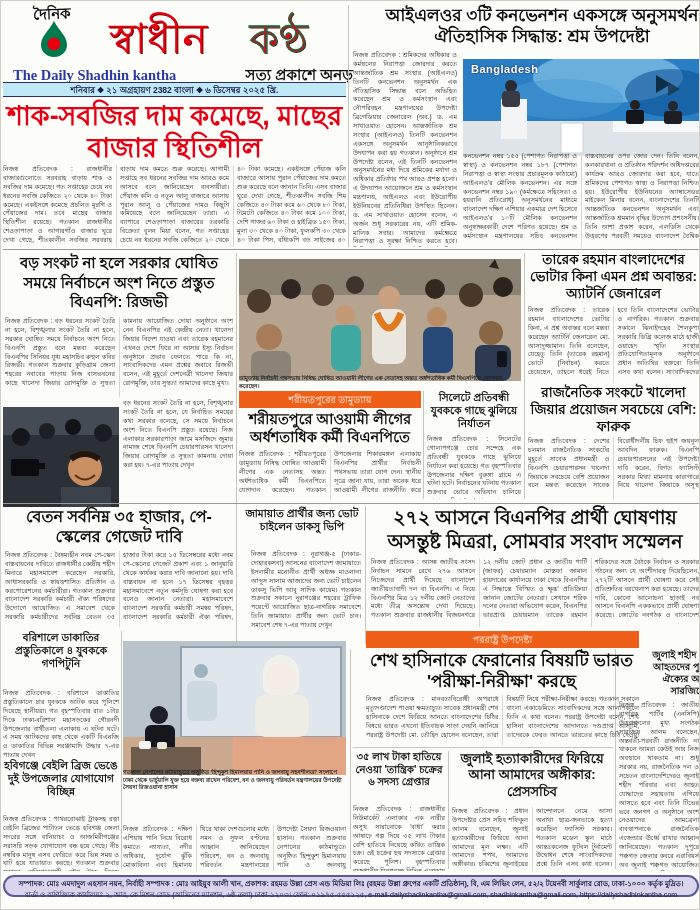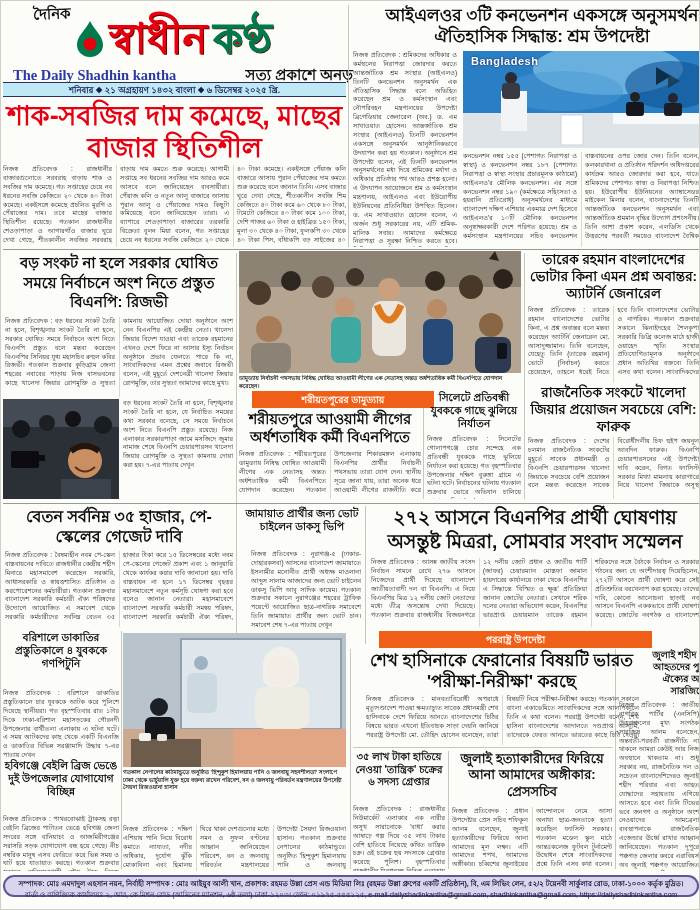--- a/index.html
+++ b/index.html
@@ -12,32 +12,33 @@
   .abs { position:absolute; }
   .hl { font-weight:bold; text-align:center; color:#0d0d0d; line-height:1.25; }
   .hl-red { color:#e60013; }
   .body-text {
     font-size:6.35px; line-height:1.4; text-align:justify;
     color:#1b1b1b; overflow:hidden;
   }
   .c2 { column-count:2; column-gap:8px; column-rule:1px solid #d8d8cf; }
   .c3 { column-count:3; column-gap:8px; column-rule:1px solid #d8d8cf; }
   .kicker {
-    background:#ef5f17; color:#fff; font-weight:bold; text-align:center;
-    font-size:9.5px; line-height:17px; height:17px; overflow:hidden;margin-left:13px;
+    background:#ef5f17; color:#fff; font-weight:normal; text-align:center;
+    font-size:9.5px; line-height:17px; height:17px; overflow:hidden;
   }
   .caption { font-size:5.7px; line-height:1.32; color:#222; font-weight:bold; overflow:hidden; }
   .vrule { width:1px; background:#c7c7bf; }
   .hrule { height:1px; background:#9a9a93; }
-  .photo { overflow:hidden; background:#0369a1; }
+  .photo { overflow:hidden; background:#0369a1;margin-top:8px; }
   .photo svg { display:block; width:100%; height:100%; }
   #masthead-title-row { display:flex; align-items:center; justify-content:center; gap:6px; }
   #masthead-title-row .t1, #masthead-title-row .t2 {
-    color:#e8000f; font-weight:bold; font-size:42px; line-height:1;
+    color:#e8000f; font-weight:normal; font-size:42px; line-height:1;
     text-shadow:1px 1px 0 #6b0000;
+    margin-left:36px;
   }
   #masthead-title-row .t2 { -webkit-text-stroke:1px #007a4d; }
   .datebar {
     background:#bfe9f7; border-top:1.5px solid #2e2e5e; border-bottom:1.5px solid #2e2e5e;
     color:#1c1c4e; font-weight:bold; font-size:8.5px; text-align:center; line-height:14px;
   }
   .footer-bar {
     background:#dad4ed; border:2px solid #5a5a9a; text-align:center;
     font-size:7.1px; line-height:1.55; color:#14143a; padding-top:2px;
   }
@@ -58,21 +59,21 @@
         <path d="M13 0 C18 10, 26 15, 26 24 A13 12 0 1 1 0 24 C0 15, 8 10, 13 0 Z" fill="#007a4d"></path>
         <circle cx="13" cy="23" r="6.5" fill="#e8000f"></circle>
       </svg>
       <span class="t1">স্বাধীন</span>
       <span class="t2">কণ্ঠ</span>
     </div>
     <div class="abs" style="left:10px; top:62px; width:340px; display:flex; justify-content:space-between; align-items:baseline;">
       <span style="font-family:'Liberation Serif', serif; color:#2b3aa0; font-size:14.5px; font-weight:bold;">The Daily Shadhin kantha</span>
       <span style="font-size:15px; font-weight:bold; color:#111;">সত্য প্রকাশে অনড়</span>
     </div>
-    <div class="abs datebar" style="left:0; top:81px; width:343px; height:15px;">শনিবার ◆ ২১ অগ্রহায়ণ ১৪৩২ বাংলা ◆ ৬ ডিসেম্বর ২০২৫ খ্রি.</div>
+    <div class="abs datebar" style="left:0; top:81px; width:343px; height:15px;">শনিবার ◆ ২১ অগ্রহায়ণ 2382 বাংলা ◆ ৬ ডিসেম্বর ২০২৫ খ্রি.</div>
   </div>
 
   <div class="abs vrule" style="left:347px; top:4px; height:242px;"></div>
 
   <h2 class="abs hl" style="left:368px; top:4px; width:346px; font-size:17px;">আইএলওর ৩টি কনভেনশন একসঙ্গে অনুসমর্থন ঐতিহাসিক সিদ্ধান্ত: শ্রম উপদেষ্টা</h2>
   <div class="abs body-text" style="left:352px; top:50px; width:104px; height:196px;">নিজস্ব প্রতিবেদক : শ্রমিকদের অধিকার ও কর্মস্থলের নিরাপত্তা জোরদার করতে আন্তর্জাতিক শ্রম সংস্থার (আইএলও) তিনটি কনভেনশন অনুসমর্থন এক ঐতিহাসিক সিদ্ধান্ত বলে অভিহিত করেছেন শ্রম ও কর্মসংস্থান এবং নৌপরিবহন মন্ত্রণালয়ের উপদেষ্টা ব্রিগেডিয়ার জেনারেল (অব.) ড. এম সাখাওয়াত হোসেন। আন্তর্জাতিক শ্রম সংস্থার (আইএলও) তিনটি কনভেনশন একসঙ্গে অনুসমর্থন আনুষ্ঠানিকভাবে উদযাপন করা হয় গতকাল। অনুষ্ঠানে শ্রম উপদেষ্টা বলেন, এই তিনটি কনভেনশন অনুসমর্থনের মধ্য দিয়ে শ্রমিকের মর্যাদা ও অধিকার প্রতিষ্ঠার পথ আরও প্রশস্ত হলো। এ উদযাপন আয়োজনে শ্রম ও কর্মসংস্থান মন্ত্রণালয়, আইএলও এবং ইউরোপীয় ইউনিয়নের প্রতিনিধিরা উপস্থিত ছিলেন। ড. এম সাখাওয়াত হোসেন বলেন, এ অর্জন শুধু সরকারের নয়, এটি শ্রমিক-মালিক সবার। আমাদের কর্মক্ষেত্রে নিরাপত্তা ও সুরক্ষা নিশ্চিত করতে হবে। তিনি বলেন, উন্নত কর্মপরিবেশ তৈরিতে সরকার অঙ্গীকারবদ্ধ। শ্রমিকদের পেশাগত সুরক্ষা নিশ্চিতে আরও উদ্যোগ নেওয়া হবে বলে জানান তিনি।</div>
 
   <div class="abs photo" style="left:462px; top:50px; width:236px; height:97px;">
     <svg viewBox="0 0 236 97" preserveAspectRatio="none" aria-hidden="true">
       <rect width="236" height="97" fill="#e9eef2"></rect>
@@ -181,21 +182,21 @@
 
   <div class="abs vrule" style="left:120px; top:630px; height:238px;"></div>
   <div class="abs vrule" style="left:349px; top:648px; height:220px;"></div>
   <div class="abs vrule" style="left:614px; top:648px; height:220px;"></div>
   <div class="abs vrule" style="left:447px; top:750px; height:118px;"></div>
   <div class="abs hrule" style="left:352px; top:746px; width:260px; background:#c7c7bf;"></div>
 
   <h3 class="abs hl" style="left:2px; top:630px; width:116px; font-size:10.5px;">বরিশালে ডাকাতির প্রস্তুতিকালে ৪ যুবককে গণপিটুনি</h3>
   <div class="abs body-text" style="left:2px; top:688px; width:116px; height:68px;">নিজস্ব প্রতিবেদক : বরিশালে ডাকাতির প্রস্তুতিকালে চার যুবককে আটক করে পুলিশে দিয়েছে স্থানীয়রা। গত বৃহস্পতিবার রাত ১টার দিকে ঢাকা-বরিশাল মহাসড়কের গৌরনদী উপজেলার বার্থীতলা এলাকায় এ ঘটনা ঘটে। এ সময় আটকদের কাছ থেকে একটি বিএনজি ও ডাকাতির বিভিন্ন সরঞ্জামাদি উদ্ধার ৭-এর পাতায় দেখুন</div>
 
-  <h3 class="abs hl" style="left:2px; top:758px; width:116px; font-size:10.5px;font-family:Liberation Serif, serif;">হবিগঞ্জে বেইলি ব্রিজ ভেঙে দুই উপজেলার যোগাযোগ বিচ্ছিন্ন</h3>
+  <h3 class="abs hl" style="left:2px; top:758px; width:116px; font-size:10.5px;">হবিগঞ্জে বেইলি ব্রিজ ভেঙে দুই উপজেলার যোগাযোগ বিচ্ছিন্ন</h3>
   <div class="abs body-text" style="left:2px; top:814px; width:116px; height:56px;">নিজস্ব প্রতিবেদক : পাথরবোঝাই ট্রাকসহ রত্না বেইলি ব্রিজের পাটাতন ভেঙে হবিগঞ্জ জেলা সদরের সঙ্গে বানিয়াচং ও আজমিরীগঞ্জের সরাসরি সড়ক যোগাযোগ বন্ধ হয়ে গেছে। নীচ নম্বরিক মানুষ এসব ফেরিতে করে ভিন্ন সময় ও ঘাট হয়ে যাতায়াত করছে। গতকাল শুক্রবার সকালে বানিয়াচংগামী নঈম ট্রাক ব্রিজে উঠতেই হবিগঞ্জ- ৭-এর পাতায় দেখুন</div>
 
   <div class="abs photo" style="left:122px; top:632px; width:223px; height:134px;">
     <svg viewBox="0 0 223 134" preserveAspectRatio="none" aria-hidden="true">
       <rect width="223" height="134" fill="#b9c3cc"></rect>
       <rect x="58" y="6" width="160" height="90" fill="#dfe7ec" stroke="#8fa0ac" stroke-width="2"></rect>
       <circle cx="158" cy="38" r="15" fill="#e3c9b4"></circle>
       <path d="M140 32 a18 18 0 0 1 36 0 l0 14 a18 10 0 0 1 -36 0 z" fill="#f4f1ea" opacity="0.9"></path>
       <rect x="132" y="54" width="54" height="42" rx="10" fill="#efece3"></rect>
       <circle cx="78" cy="30" r="7" fill="#9fb2bf"></circle>

